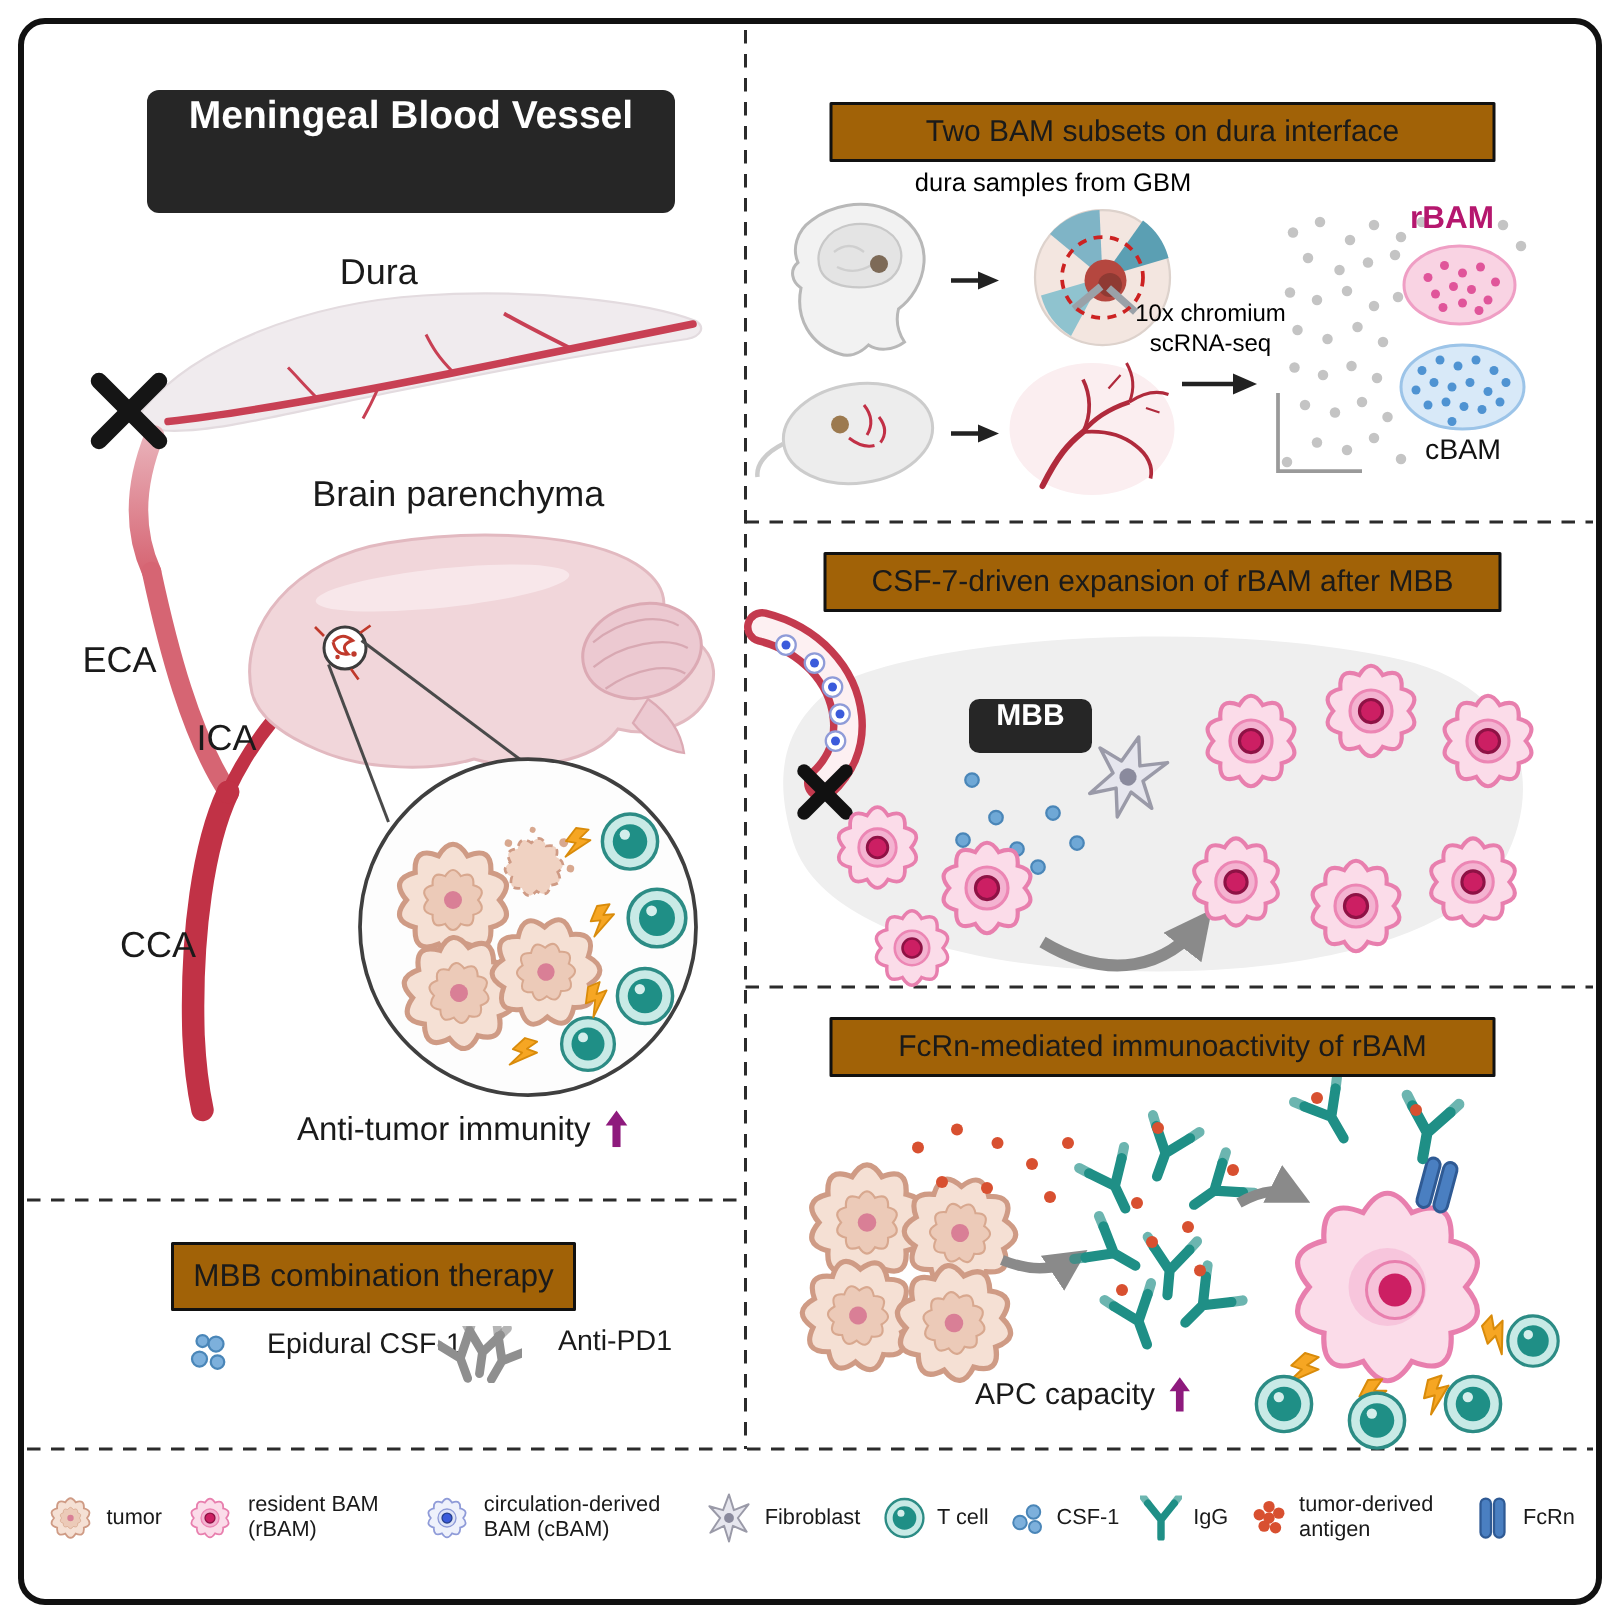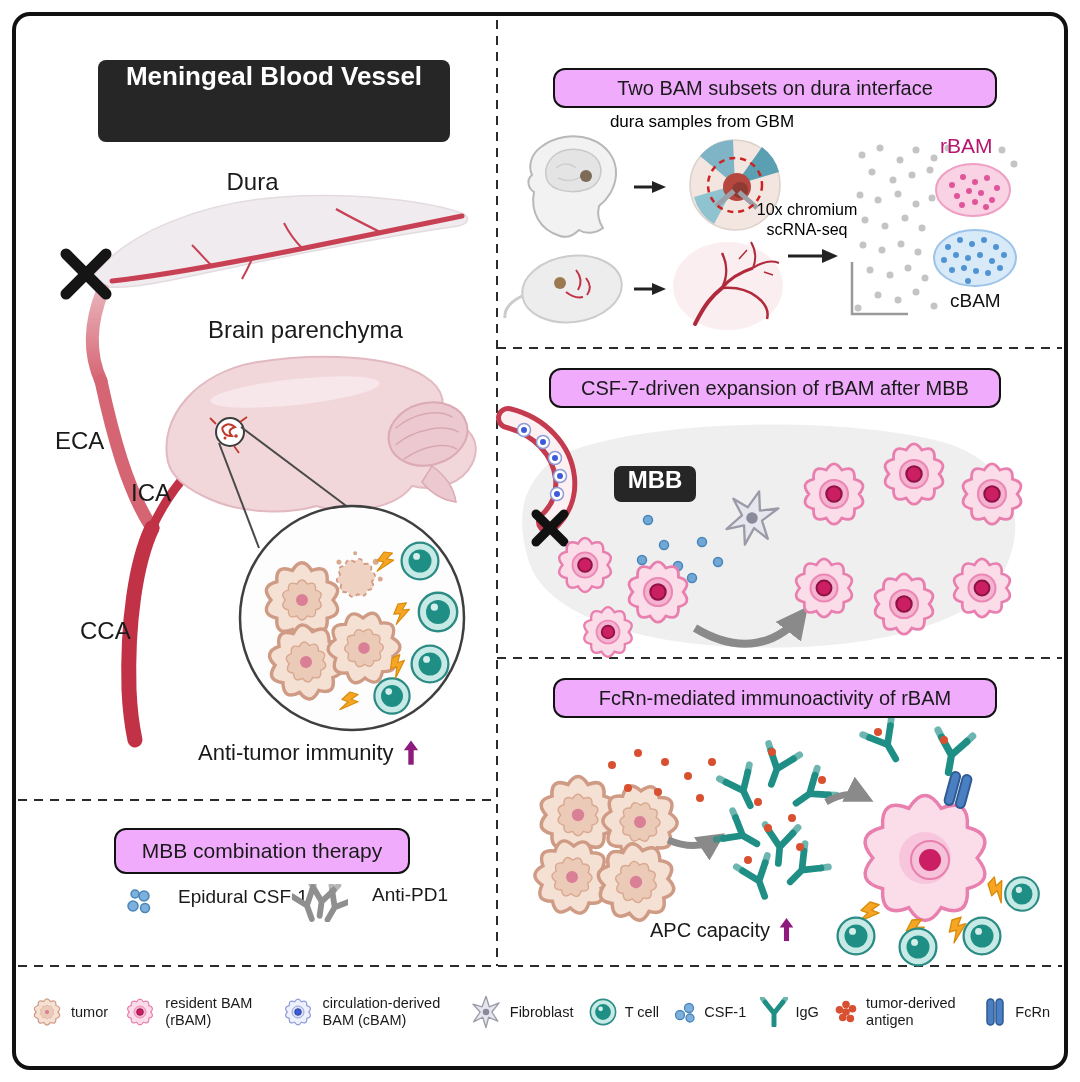--- a/index.html
+++ b/index.html
@@ -4,31 +4,31 @@
 <style>
   *{margin:0;padding:0;box-sizing:border-box}
   html,body{width:1080px;height:1082px;background:#ffffff;font-family:"Liberation Sans",sans-serif;position:relative;overflow:hidden;color:#1a1a1a}
   .frame{position:absolute;left:12px;top:12px;width:1056px;height:1058px;border:4px solid #111;border-radius:18px;background:#fff}
   .abs{position:absolute}
   #art{position:absolute;left:0;top:0;width:1080px;height:1082px}
   .lbl{position:absolute;font-size:24px;color:#1a1a1a}
   .center{text-align:center}
   .blackbox{position:absolute;background:#262626;color:#fff;border-radius:8px;display:flex;flex-direction:column;align-items:center;justify-content:flex-start;text-align:center;font-weight:bold}
   #main-title{left:98px;top:60px;width:352px;height:82px;font-size:26px;line-height:1.3}
-  .olbox{position:absolute;background:#f0abfc;border:2.5px solid #111;border-radius:12px;display:flex;align-items:center;justify-content:center;font-size:20px}
-  #therapy-box{left:114px;top:828px;width:296px;height:46px;font-size:21px}
+  .olbox{position:absolute;background:#a16207;border:2.5px solid #111;border-radius:1px;display:flex;align-items:center;justify-content:center;font-size:20px}
+  #therapy-box{left:114px;top:828px;width:270px;height:46px;font-size:21px}
   #p1-box{left:553px;top:68px;width:444px;height:40px}
   #p2-box{left:549px;top:368px;width:452px;height:40px}
   #p3-box{left:553px;top:678px;width:444px;height:40px}
   .caption{position:absolute;font-size:17px;color:#000000}
   #p1-caption{left:592px;top:112px;width:220px;text-align:center}
   #method-lbl{left:748px;top:200px;width:118px;text-align:center;font-size:16px;line-height:1.25}
-  #rbam-lbl{left:940px;top:134px;font-size:21px;font-weight:normal;color:#b5176e}
+  #rbam-lbl{left:940px;top:134px;font-size:21px;font-weight:bold;color:#b5176e}
   #cbam-lbl{left:950px;top:290px;font-size:19px;color:#111}
-  #mbb-box{left:614px;top:466px;width:82px;height:36px;border-radius:7px;font-size:24px}
+  #mbb-box{left:646px;top:466px;width:82px;height:36px;border-radius:7px;font-size:20px}
   .arrow-row{position:absolute;display:flex;align-items:center;gap:8px}
   #anti-tumor-row{left:198px;top:738px;width:290px;font-size:22px}
   #apc-row{left:650px;top:916px;font-size:20px}
   .therapy-item{position:absolute;display:flex;gap:24px;font-size:19px}
   #therapy-csf1{left:124px;top:886px}
   #therapy-pd1{left:292px;top:884px}
   #legend{position:absolute;left:30px;top:972px;width:1020px;height:80px;display:flex;align-items:center;justify-content:space-between;gap:8px}
   .leg-item{display:flex;align-items:center;gap:7px;font-size:14.5px;line-height:1.15}
   .leg-item .wrap-100{max-width:100px}
   .leg-item .wrap-130{max-width:132px}

